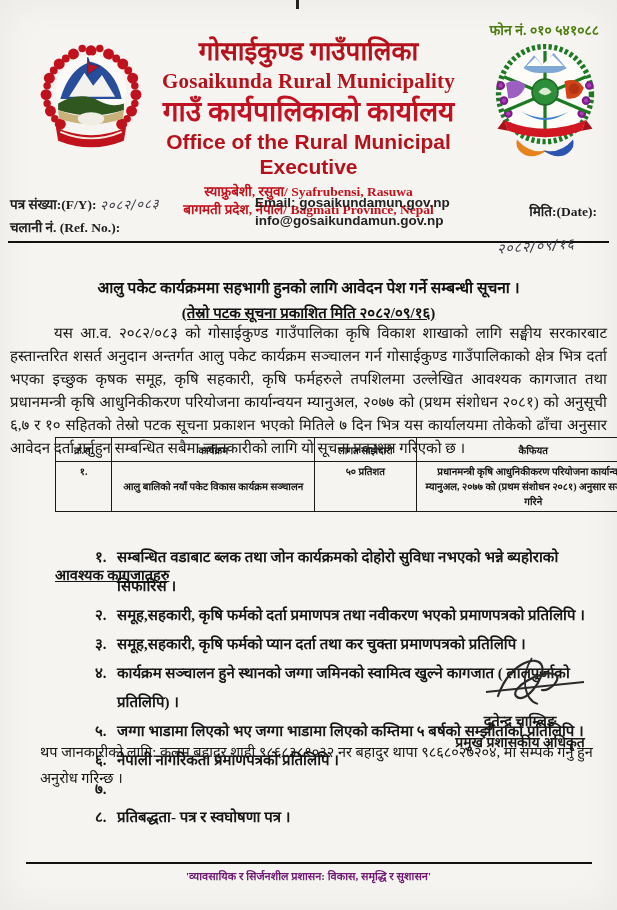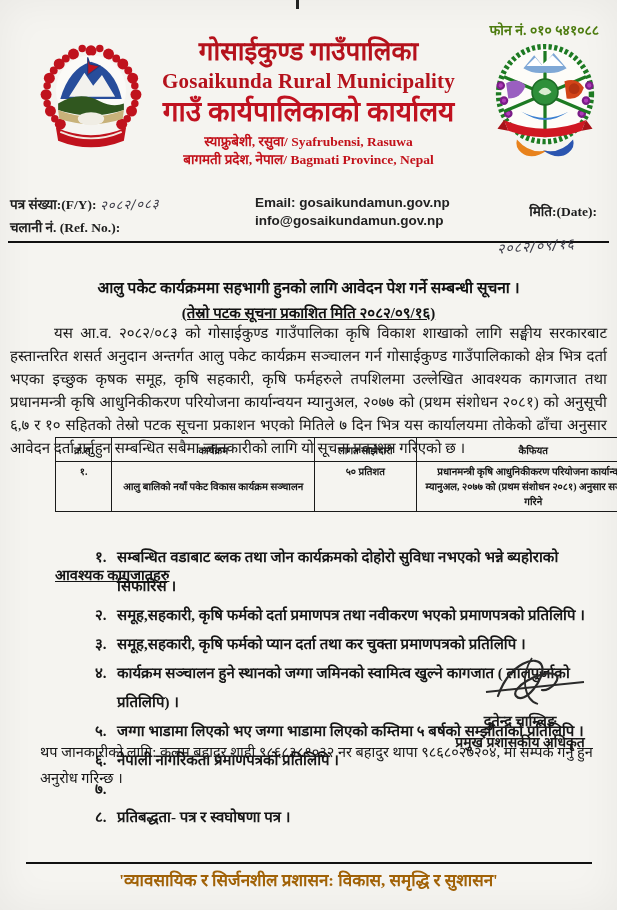--- a/index.html
+++ b/index.html
@@ -90,21 +90,21 @@
   .sig-role{ font-size:14px; font-weight:bold; color:#181818; margin-top:2px; }
   
   .contact{
     position:absolute; top:739px; left:40px; width:560px;
     font-size:14.5px; font-weight:normal; line-height:1.8; color:#161616;
   }
   
   .f-rule{ position:absolute; top:862px; left:26px; width:566px; border-top:2.5px solid #111; }
   .slogan{
     position:absolute; top:868px; left:0; width:617px; text-align:center;
-    font-size:17px; font-weight:bold; color:#a16207;
+    font-size:11px; font-weight:bold; color:#701a75;
   }
   .artifact-top{ position:absolute; top:0; left:296px; width:3px; height:9px; background:#222; }
 </style>
 </head>
 <body>
 
 <div class="page">
 
   <div class="artifact-top"></div>
 
@@ -176,20 +176,21 @@
       <path d="M88 70 L94 78 L84 80 Z" fill="#a81218"></path>
       <path d="M24 88 Q36 102 52 98 Q38 108 28 100 Q22 95 24 88 Z" fill="#e8821c"></path>
       <path d="M76 88 Q64 102 48 98 Q62 108 72 100 Q78 95 76 88 Z" fill="#2b55b0"></path>
     </svg>
   </div>
 
   <div class="head-center">
     <div class="h-np1">गोसाईकुण्ड गाउँपालिका</div>
     <div class="h-en1">Gosaikunda Rural Municipality</div>
     <div class="h-np2">गाउँ कार्यपालिकाको कार्यालय</div>
+    <div class="h-en2">Office of the Rural Municipal Executive</div>
     <div class="h-sub">स्याफ्रुबेशी, रसुवा/ Syafrubensi, Rasuwa</div>
     <div class="h-sub" style="margin-top:-2px;">बागमती प्रदेश, नेपाल/ Bagmati Province, Nepal</div>
   </div>
 
   <div class="meta">
     <div class="meta-left">
       <span>पत्र संख्या:(F/Y):</span>
       <span class="hand hand-fy">२०८२/०८३</span><br>
       <span>चलानी नं. (Ref. No.):</span>
     </div>

